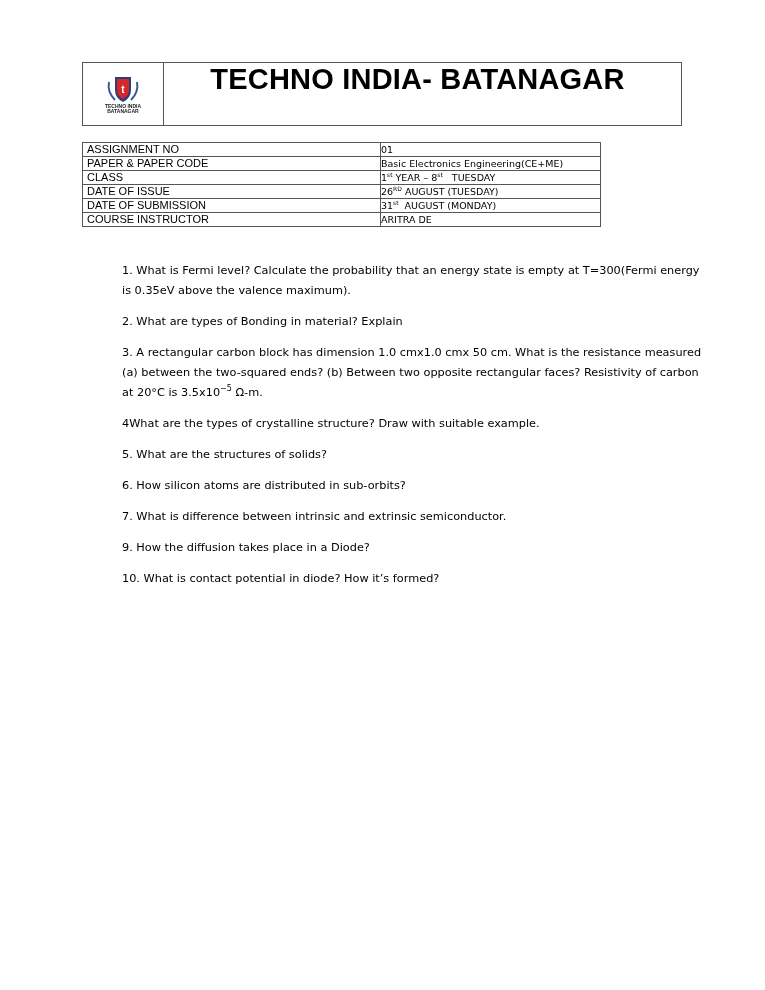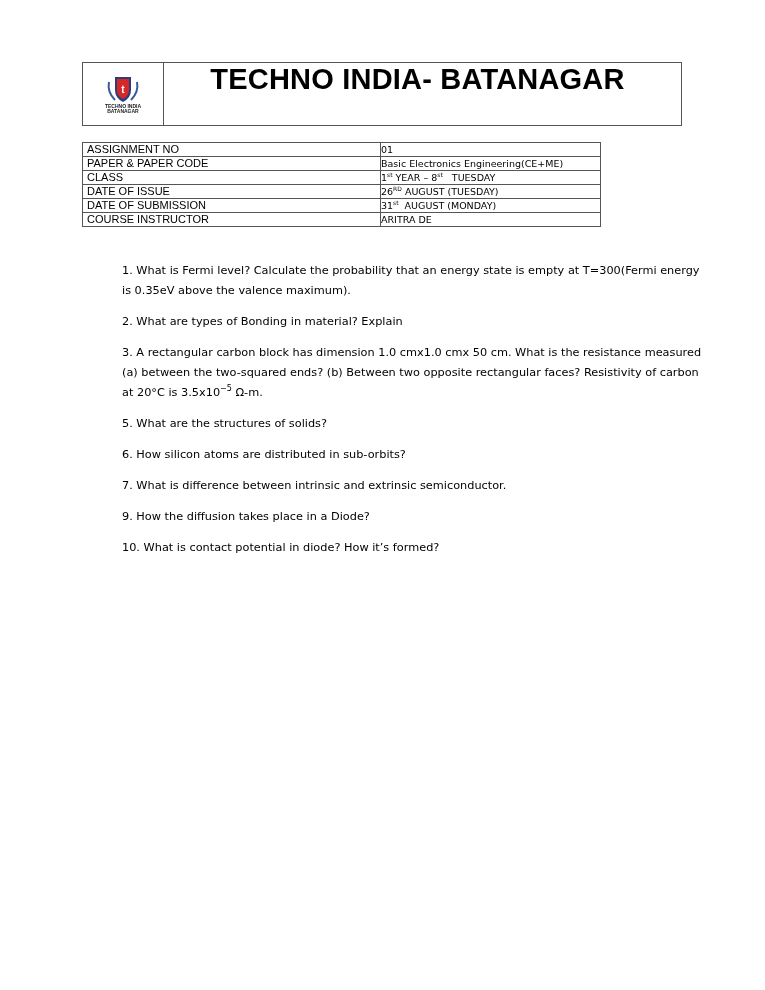--- a/index.html
+++ b/index.html
@@ -64,18 +64,19 @@
     <td class="label">COURSE INSTRUCTOR</td>
     <td class="value">ARITRA DE</td>
   </tr>
 </tbody>
   </table>
 
 <div class="questions">
   <p class="q">1. What is Fermi level? Calculate the probability that an energy state is empty at T=300(Fermi energy is 0.35eV above the valence maximum).</p>
   <p class="q">2. What are types of Bonding in material? Explain</p>
   <p class="q"><span>3. A rectangular carbon block has dimension 1.0 cmx1.0 cmx 50 cm. What is the resistance measured (a) between the two-squared ends? (b) Between two opposite rectangular faces? Resistivity of carbon at 20°C is 3.5x10</span><sup style="font-size:8px;vertical-align:5px;">−5</sup><span> Ω-m.</span></p>
+  <p class="q">4What are the types of crystalline structure? Draw with suitable example.</p>
   <p class="q">5. What are the structures of solids?</p>
   <p class="q">6. How silicon atoms are distributed in sub-orbits?</p>
   <p class="q">7. What is difference between intrinsic and extrinsic semiconductor.</p>
   <p class="q">9. How the diffusion takes place in a Diode?</p>
   <p class="q">10. What is contact potential in diode? How it’s formed?</p>
 </div>
 
 </body></html>

